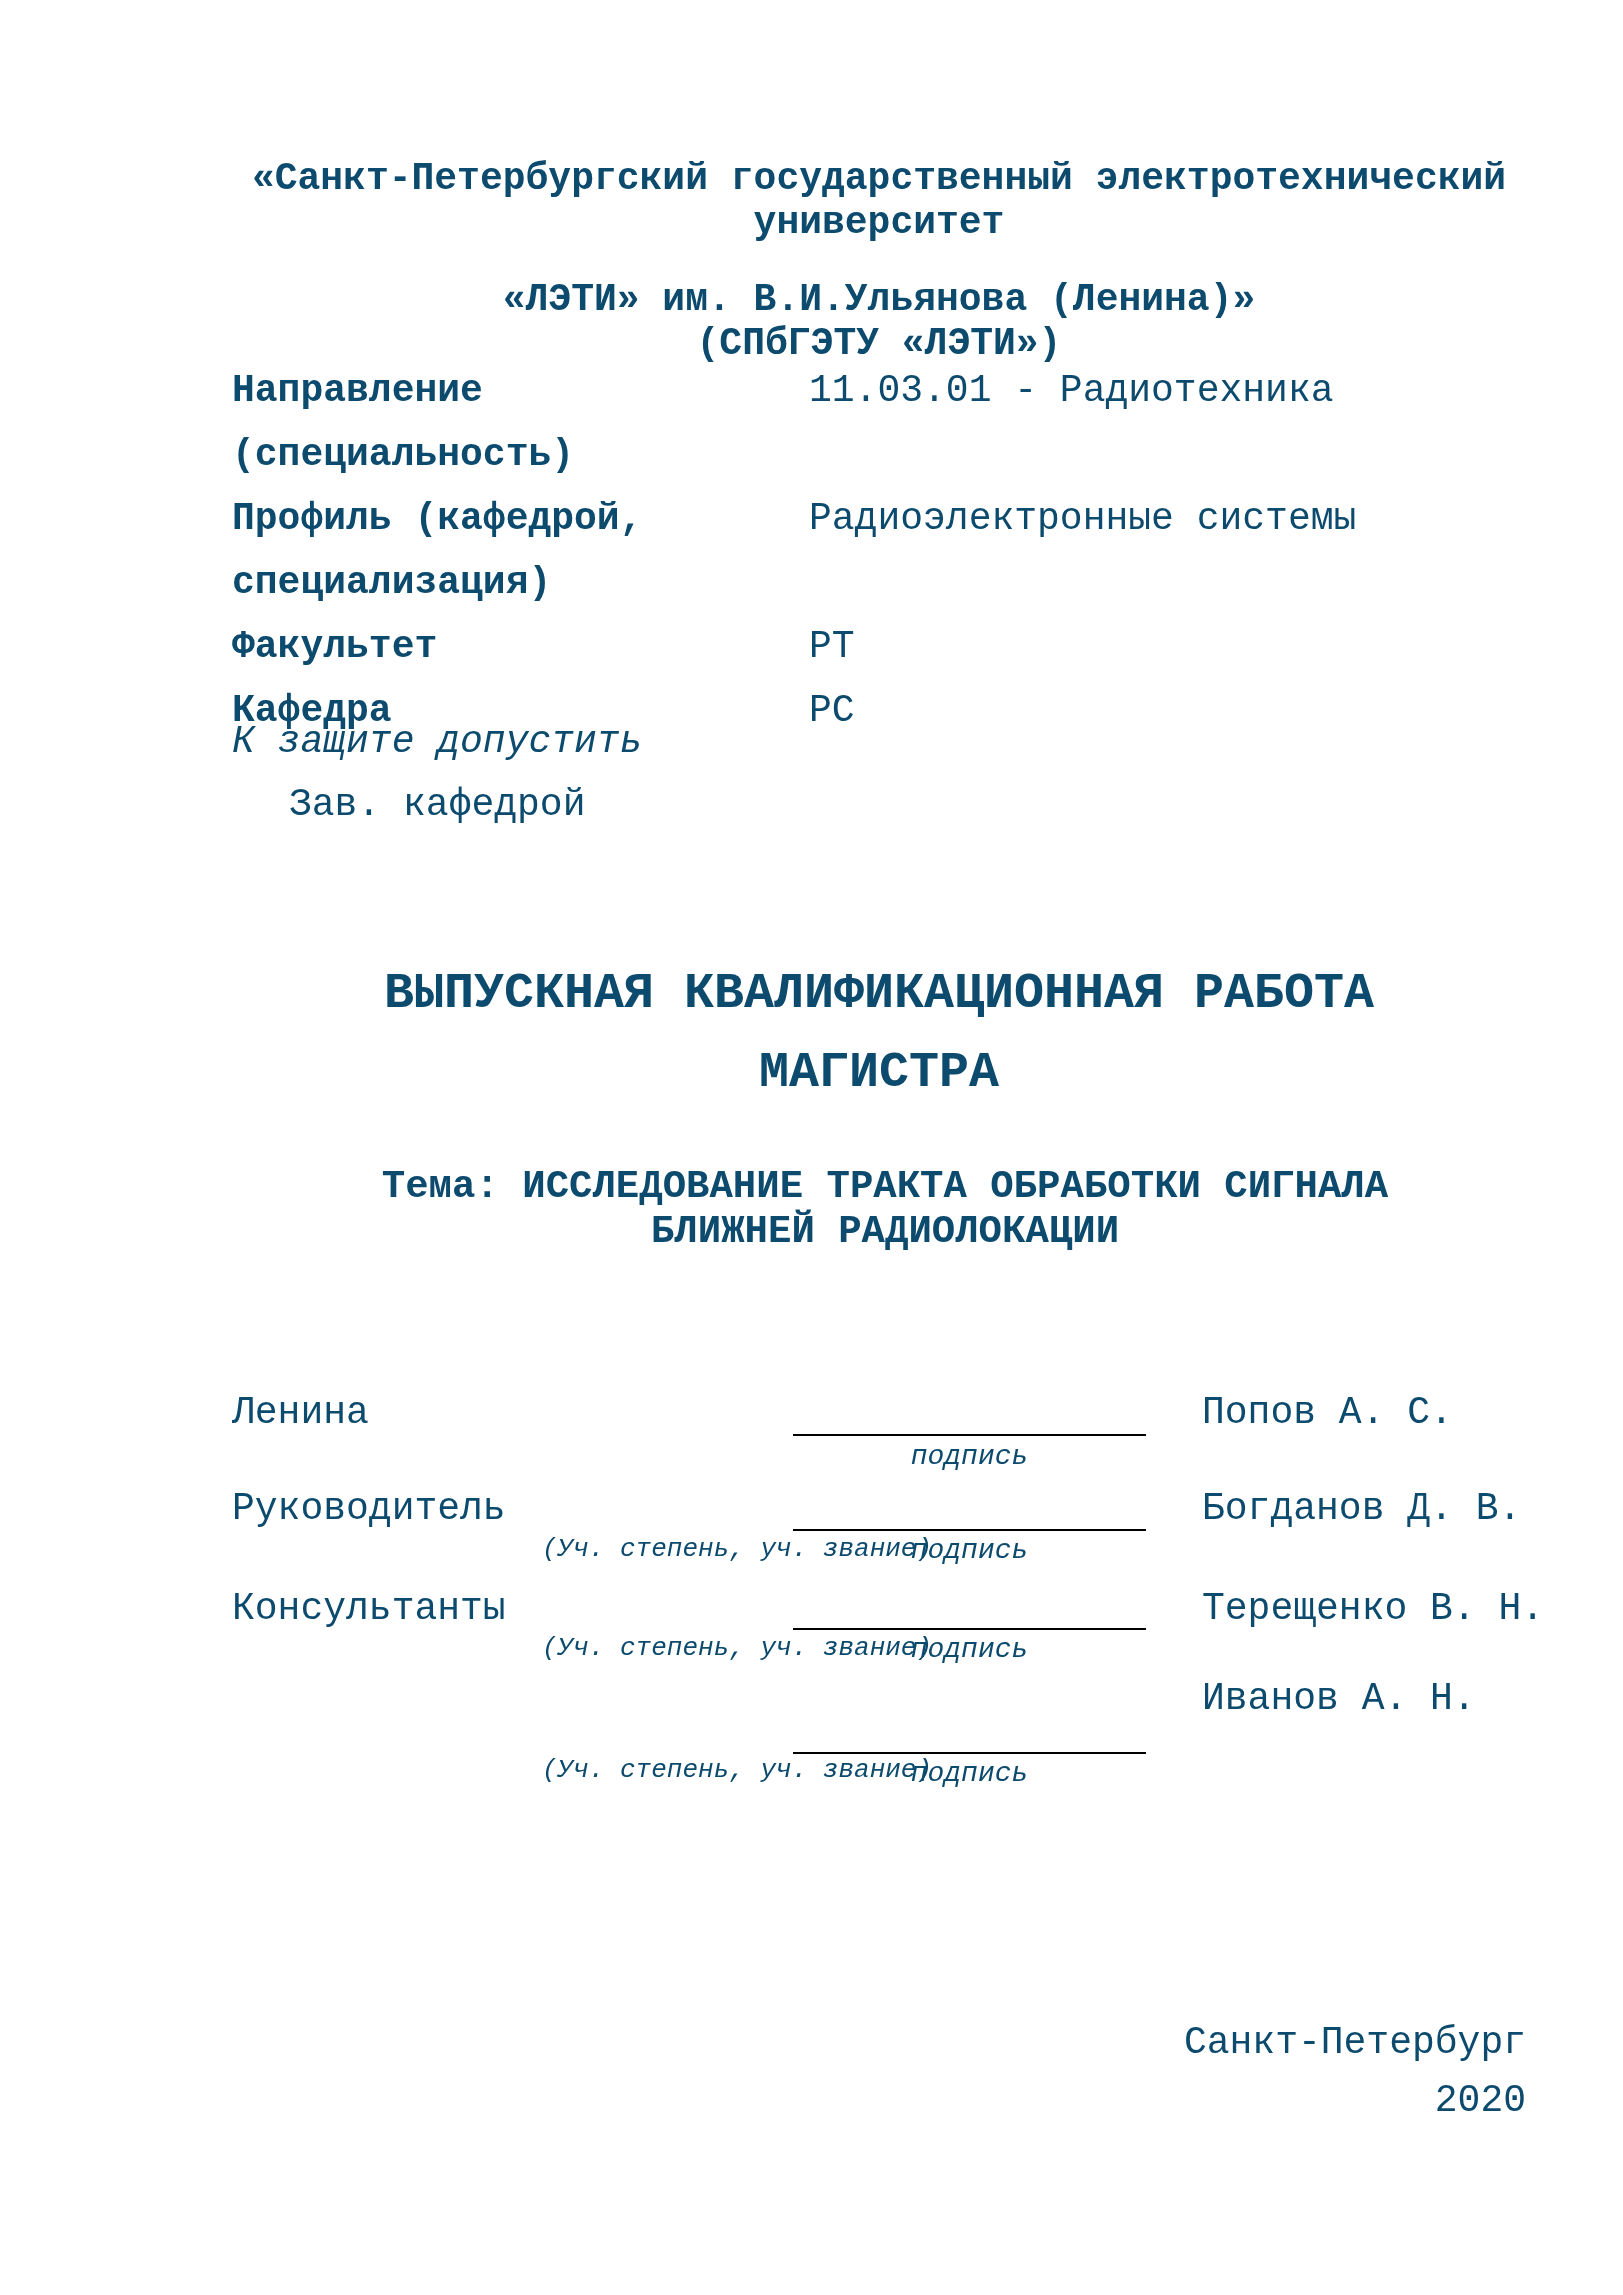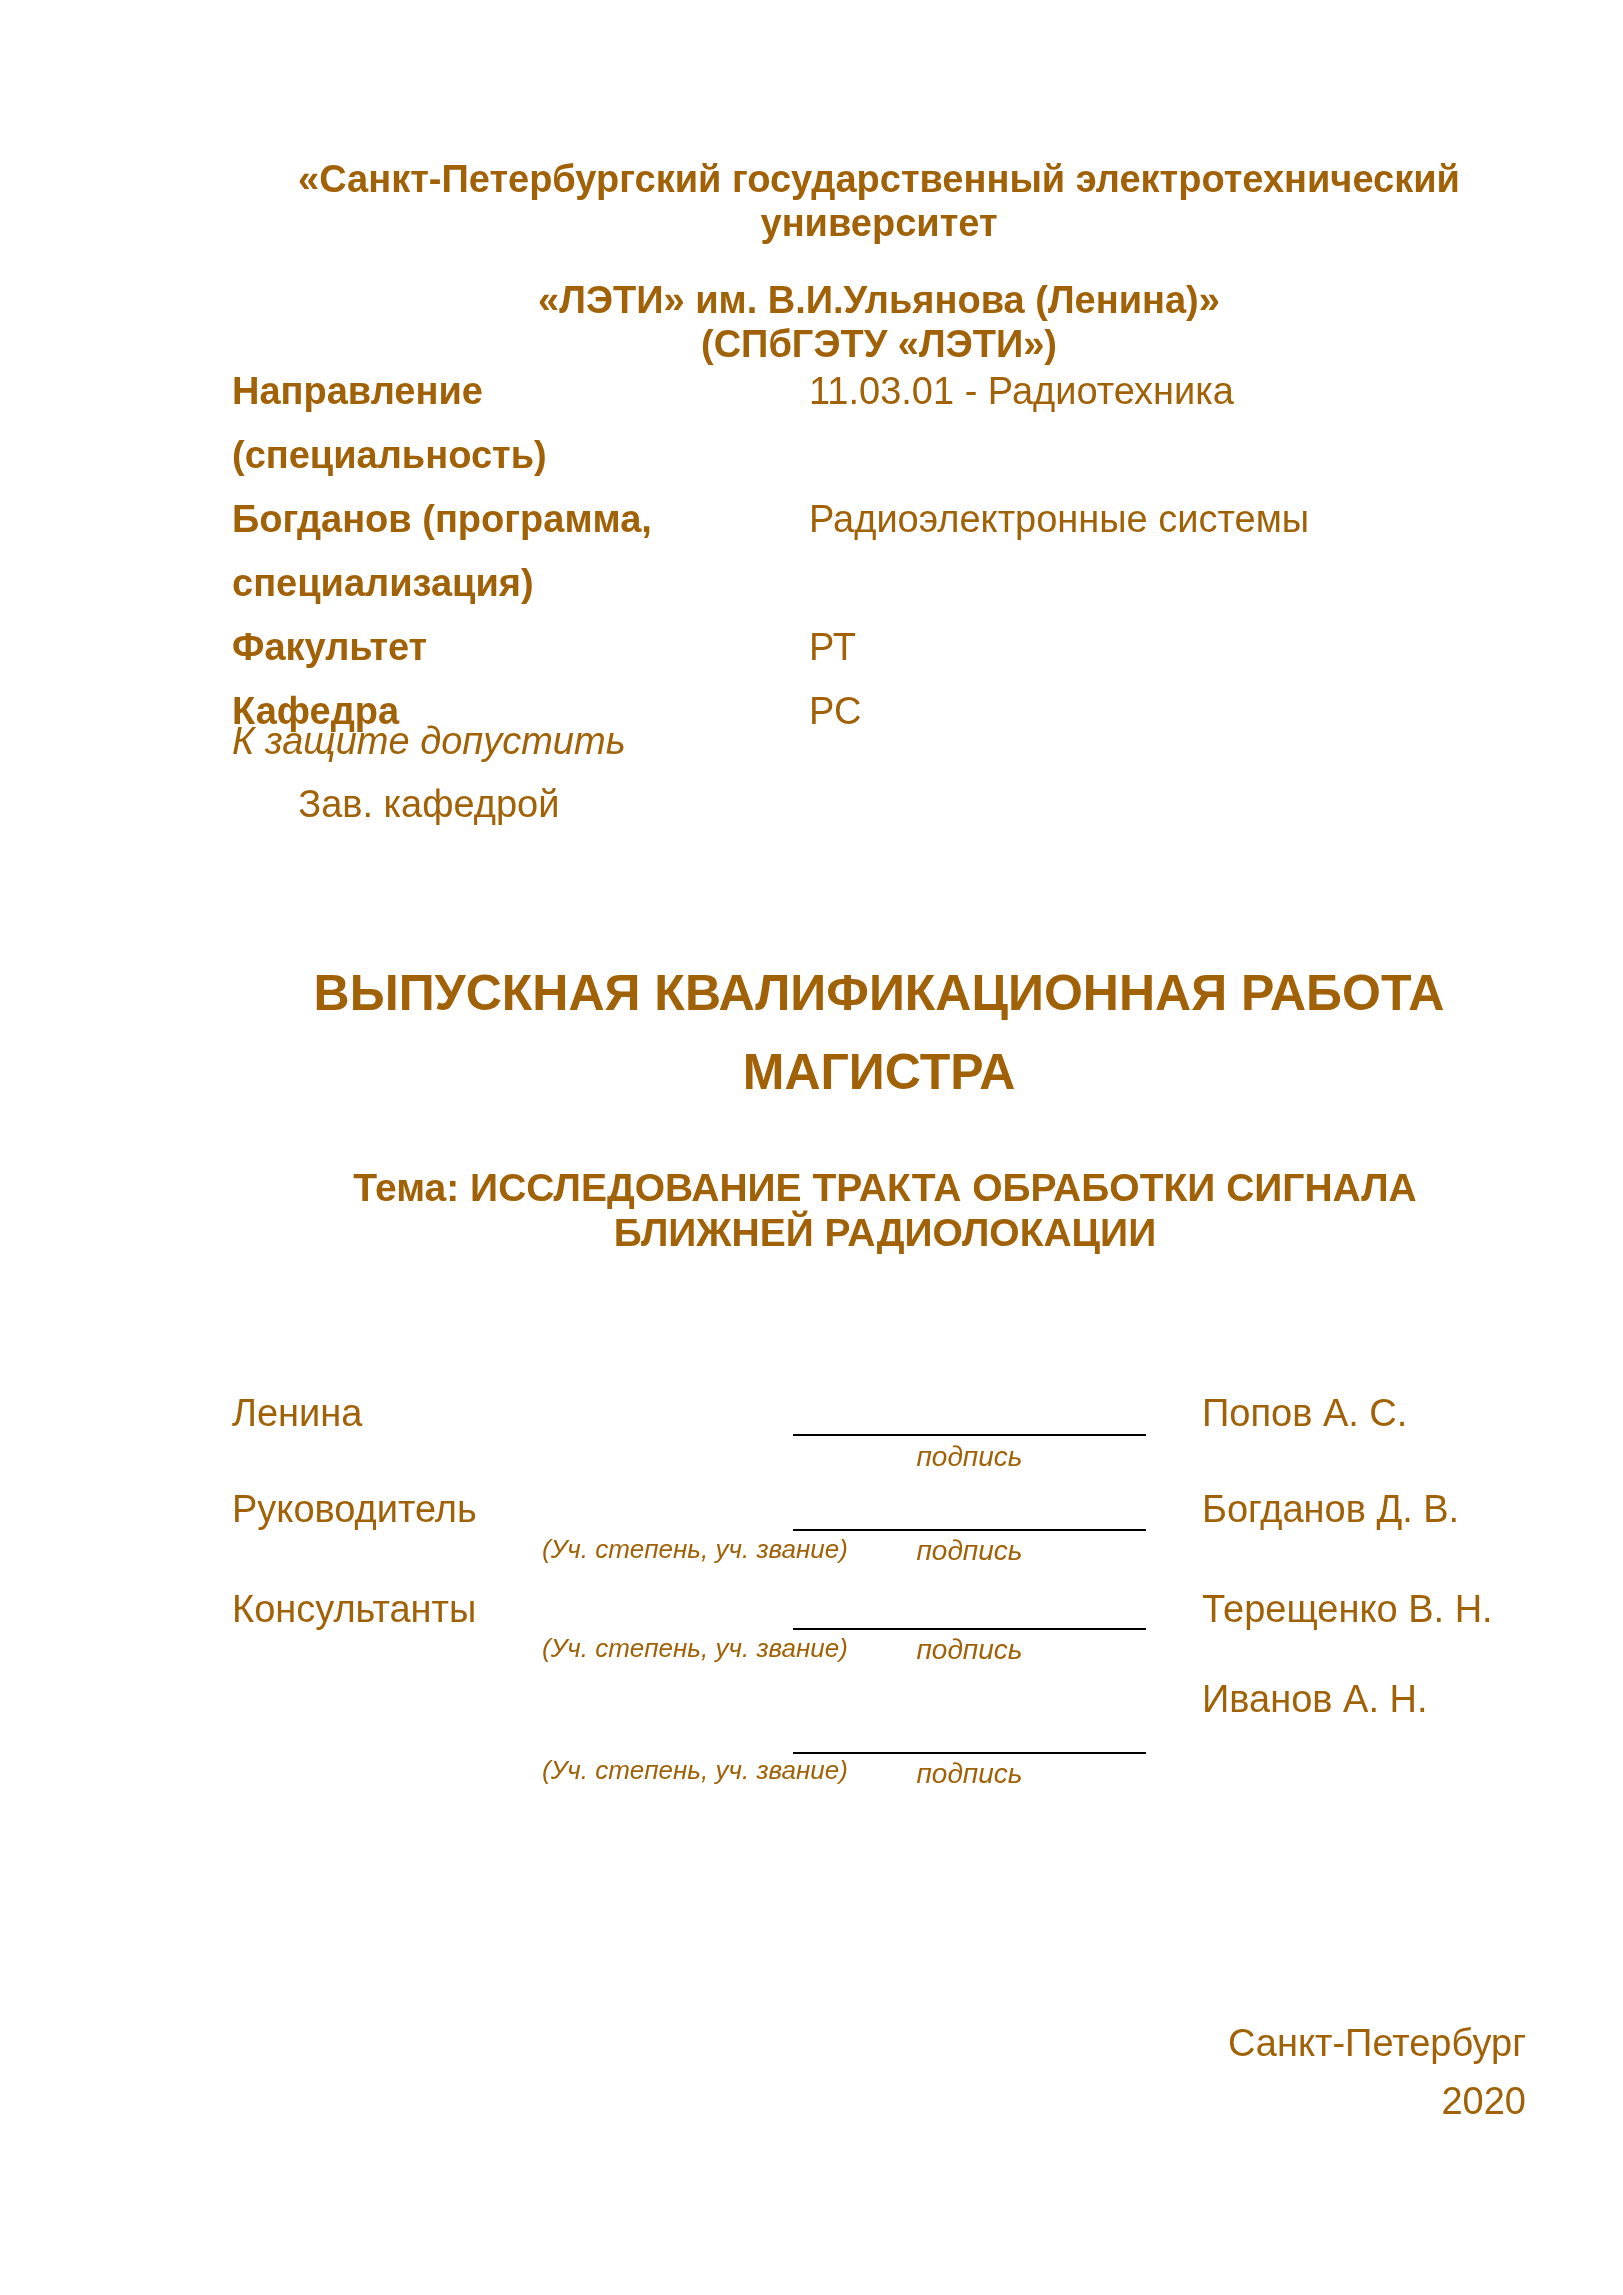--- a/index.html
+++ b/index.html
@@ -6,22 +6,22 @@
   html, body {
     margin: 0;
     padding: 0;
     background: #ffffff;
   }
   .page {
     position: relative;
     width: 1623px;
     height: 2295px;
     background: #ffffff;
-    color: #a16207;
-    font-family: Liberation Sans, sans-serif;
+    color: #0c4a6e;
+    font-family: Liberation Mono, monospace;
     overflow: hidden;
   }
   .abs { position: absolute; }
 
   
   .header {
     left: 232px;
     right: 97px;
     top: 157px;
     text-align: center;
@@ -132,21 +132,21 @@
   <div class="abs header">
     <div class="header-line1">«Санкт-Петербургский государственный электротехнический университет</div>
     <div class="header-line2">«ЛЭТИ» им. В.И.Ульянова (Ленина)»</div>
     <div class="header-line3">(СПбГЭТУ «ЛЭТИ»)</div>
   </div>
 
   <div class="abs fields">
     <div class="field-label">Направление (специальность)</div>
     <div class="field-value">11.03.01 - Радиотехника</div>
 
-    <div class="field-label">Богданов (программа, специализация)</div>
+    <div class="field-label">Профиль (кафедрой, специализация)</div>
     <div class="field-value">Радиоэлектронные системы</div>
 
     <div class="field-label">Факультет</div>
     <div class="field-value">РТ</div>
 
     <div class="field-label">Кафедра</div>
     <div class="field-value">РС</div>
   </div>
 
   <div class="abs admission">

